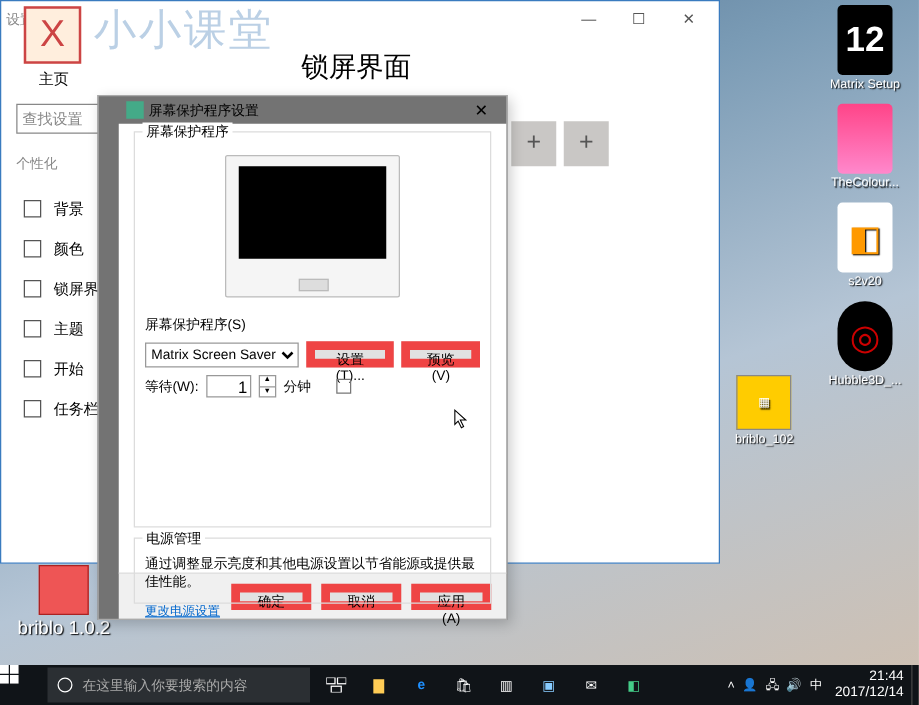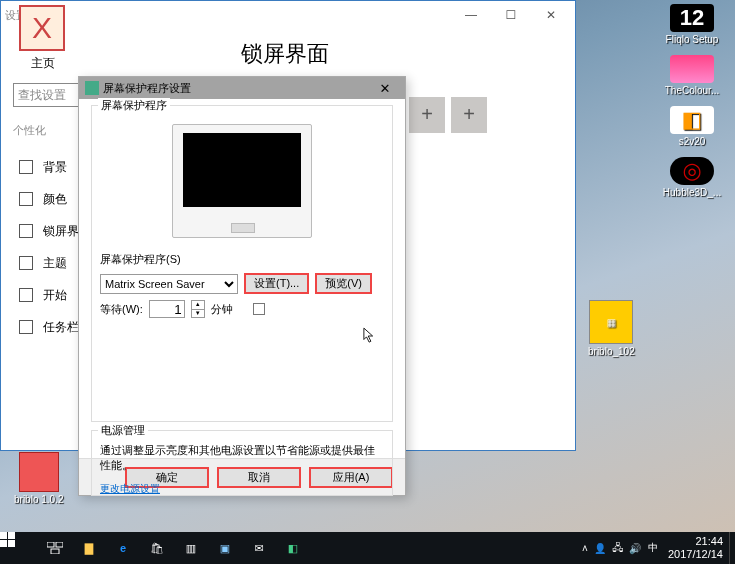--- a/index.html
+++ b/index.html
@@ -1,28 +1,28 @@
 <!DOCTYPE html>
 <html><head>
 <meta charset="utf-8">
 <style>
 html,body{margin:0;padding:0;width:735px;height:564px;overflow:hidden;font-family:"Microsoft YaHei","Segoe UI",sans-serif;font-size:12px;background:linear-gradient(160deg,#4a6b8a 0%,#7a9bb5 30%,#b5c5d5 60%,#d0c0b0 100%);color:#000;}
 *{box-sizing:border-box;}
 
 
 .desktop-icons{position:absolute;right:8px;top:4px;width:70px;}
 .di{text-align:center;color:#fff;font-size:10px;margin-bottom:10px;text-shadow:1px 1px 1px #000;}
-.di .ibox{width:44px;height:28px;margin:0 auto 2px;background:#333;border-radius:4px;display:flex;align-items:center;justify-content:center;font-size:22px;color:#fff;}
+.di .ibox{width:44px;height:56px;margin:0 auto 2px;background:#333;border-radius:4px;display:flex;align-items:center;justify-content:center;font-size:28px;color:#fff;}
 .di.fliqlo .ibox{background:#000;font-weight:bold;}
 .di.colour .ibox{background:linear-gradient(#ff4488,#ff88cc);}
 .di.s2v .ibox{background:#fff;color:#f90;}
 .di.hubble .ibox{background:#000;color:#c00;border-radius:22px;}
 .di2{position:absolute;left:588px;top:300px;text-align:center;color:#fff;font-size:10px;text-shadow:1px 1px 1px #000;}
 .di2 .ibox{width:44px;height:44px;margin:0 auto 2px;background:#fc0;border:1px solid #888;display:flex;align-items:center;justify-content:center;}
-.briblo-icon{position:absolute;left:14px;top:452px;text-align:left;color:#fff;font-size:10px;text-shadow:1px 1px 1px #000;}
+.briblo-icon{position:absolute;left:14px;top:452px;text-align:left;color:#fff;font-size:15px;text-shadow:1px 1px 1px #000;}
 .briblo-icon .ibox{width:40px;height:40px;margin:0 auto 2px;background:#e55;border:1px solid #a22;}
 
 
 .settings-win{position:absolute;left:0;top:0;width:576px;height:451px;background:#fff;border:1px solid #3a7bbf;}
 .settings-head{height:28px;display:flex;align-items:center;padding:0 4px;color:#888;font-size:11px;}
 .settings-head .sp{flex:1;}
 .winbtn{width:40px;height:24px;text-align:center;line-height:24px;color:#555;font-size:12px;cursor:pointer;}
 .logo{position:absolute;left:18px;top:4px;width:46px;height:46px;border:2px solid #c44;display:flex;align-items:center;justify-content:center;color:#c44;font-size:30px;font-weight:100;background:#fed;}
 .bigtext{position:absolute;left:74px;top:0;font-size:34px;color:#bbd0e5;letter-spacing:2px;}
 .home{position:absolute;left:30px;top:54px;font-size:12px;}
@@ -30,60 +30,60 @@
 .search{position:absolute;left:12px;top:82px;width:170px;height:24px;border:1px solid #888;padding:2px 4px;display:flex;align-items:center;color:#888;}
 .search .sicon{margin-left:auto;}
 .section{position:absolute;left:12px;top:122px;font-size:11px;color:#888;}
 .sidebar{position:absolute;left:12px;top:150px;}
 .sitem{display:flex;align-items:center;gap:10px;height:32px;width:160px;padding:0 6px;font-size:12px;}
 .sicon{width:14px;height:14px;border:1px solid #555;display:inline-block;}
 .thumbs{position:absolute;left:408px;top:96px;display:flex;gap:6px;}
 .addbox{width:36px;height:36px;background:#c9c7c5;text-align:center;line-height:34px;font-size:20px;color:#555;}
 
 
-.dlg{position:absolute;left:78px;top:76px;width:328px;height:420px;background:#a3a3a3;border:1px solid #aaa;box-shadow:3px 3px 10px rgba(0,0,0,.2);}
+.dlg{position:absolute;left:78px;top:76px;width:328px;height:420px;background:#737373;border:1px solid #aaa;box-shadow:3px 3px 10px rgba(0,0,0,.2);padding-left:16px;}
 .dlg-title{height:22px;display:flex;align-items:center;padding:0 6px;font-size:11px;}
 .dlg-title .dicon{width:14px;height:14px;background:#4a8;margin-right:4px;}
 .dlg-title .dsp{flex:1;}
 .dlg-x{width:28px;text-align:center;cursor:pointer;font-size:13px;}
 .dlg-body{padding:6px 12px 8px;background:#fff;height:360px;border-bottom:1px solid #ddd;}
 .gbox{border:1px solid #dcdcdc;padding:10px 8px 10px;margin-bottom:8px;position:relative;}
 .gbox .glabel{position:absolute;left:6px;top:-8px;background:#fff;padding:0 3px;font-size:11px;}
 .monitor{width:140px;height:114px;margin:8px auto 4px;border:1px solid #bbb;background:#f5f5f5;border-radius:2px;position:relative;}
 .monitor .screen{position:absolute;left:10px;top:8px;right:10px;height:74px;background:#000;}
 .monitor .stand{position:absolute;left:58px;bottom:4px;width:24px;height:10px;background:#ddd;border:1px solid #bbb;}
 .row{display:flex;align-items:center;gap:6px;font-size:11px;margin:6px 0;}
 select,.btn{font-size:11px;font-family:Liberation Sans, sans-serif;}
 select{width:138px;height:20px;border:1px solid #999;background:#fff;}
-.btn{height:21px;border:2px solid #ef4444;background:#e1e1e1;padding:0 8px;cursor:pointer;}
+.btn{height:21px;border:7px solid #ef4444;background:#e1e1e1;padding:0 8px;cursor:pointer;}
 input[type=text].spin{width:36px;height:18px;text-align:right;border:1px solid #999;padding:0 2px;}
 .chk{width:12px;height:12px;border:1px solid #777;display:inline-block;}
 .link{color:#0066cc;text-decoration:underline;cursor:pointer;font-size:10px;}
 .dlg-foot{height:36px;display:flex;align-items:center;justify-content:flex-end;gap:8px;padding:0 12px;background:#f0f0f0;}
-.dlg-foot .btn{width:84px;}
+.dlg-foot .btn{width:64px;}
 .cursor{position:absolute;width:14px;height:18px;pointer-events:none;}
 
 
 .taskbar{position:absolute;left:0;bottom:0;right:0;height:32px;background:#101418;display:flex;align-items:center;color:#fff;font-size:11px;}
 .tb-start{width:38px;height:32px;text-align:center;line-height:32px;font-size:14px;}
 .tb-search{width:210px;height:28px;background:#2b2f33;display:flex;align-items:center;color:#aaa;margin-right:4px;}
 .tb-search .circ{width:12px;height:12px;border:1.5px solid #fff;border-radius:50%;margin:0 8px;}
 .tb-icon{width:34px;height:32px;display:flex;align-items:center;justify-content:center;color:#fff;}
 .tb-sp{flex:1;}
 .tray{display:flex;align-items:center;gap:6px;margin-right:4px;color:#fff;font-size:10px;}
 .clock{text-align:right;line-height:1.15;padding:0 6px;}
 svg{display:block;}
 </style>
 </head>
 <body>
 
 <div class="desktop-icons">
   <div class="di fliqlo">
       <div class="ibox">12</div>
-      <div>Fliqlo Setup</div>
+      <div>Matrix Setup</div>
     </div>
   <div class="di colour">
       <div class="ibox"></div>
       <div>TheColour...</div>
     </div>
   <div class="di s2v">
       <div class="ibox">◧</div>
       <div>s2v20</div>
     </div>
   <div class="di hubble">
@@ -102,20 +102,21 @@
 
 <div class="settings-win">
   <div class="settings-head">
     <span>设置</span>
     <span class="sp"></span>
     <span class="winbtn">—</span>
     <span class="winbtn">☐</span>
     <span class="winbtn">✕</span>
   </div>
   <div class="logo">X</div>
+  <div class="bigtext">小小课堂</div>
   <div class="home">主页</div>
   <div class="title">锁屏界面</div>
   <div class="search">
     <span>查找设置</span>
     <span class="sicon" style="border:none;">🔍</span>
   </div>
   <div class="section">个性化</div>
   <div class="sidebar">
     <div class="sitem">
         <span class="sicon"></span>
@@ -173,21 +174,21 @@
         <input type="text" class="spin" value="1" style="">
         <span style="display:inline-flex;flex-direction:column;border:1px solid #999;height:18px;">
             <span style="font-size:6px;height:9px;width:12px;text-align:center;border-bottom:1px solid #999;">▲</span>
             <span style="font-size:6px;height:8px;width:12px;text-align:center;">▼</span>
           </span>
         <span>分钟</span>
         <span style="width:8px;"></span>
         <span class="chk"></span>
       </div>
     </div>
-    <div class="gbox" style="height:66px;">
+    <div class="gbox" style="height:53px;">
       <span class="glabel">电源管理</span>
       <div style="font-size:11px;margin:2px 0 8px;">通过调整显示亮度和其他电源设置以节省能源或提供最佳性能。</div>
       <span class="link">更改电源设置</span>
     </div>
   </div>
   <div class="dlg-foot">
     <button class="btn">确定</button>
     <button class="btn">取消</button>
     <button class="btn">应用(A)</button>
   </div>
@@ -199,20 +200,24 @@
 
 <div class="taskbar">
   <div class="tb-start">
     <svg width="15" height="15" viewBox="0 0 15 15">
         <rect x="0" y="0" width="7" height="7" fill="#fff"></rect>
         <rect x="8" y="0" width="7" height="7" fill="#fff"></rect>
         <rect x="0" y="8" width="7" height="7" fill="#fff"></rect>
         <rect x="8" y="8" width="7" height="7" fill="#fff"></rect>
       </svg>
   </div>
+  <div class="tb-search">
+    <span class="circ"></span>
+    <span>在这里输入你要搜索的内容</span>
+  </div>
   <div class="tb-icon">
       <svg width="16" height="12">
         <rect x="0" y="0" width="7" height="5" fill="none" stroke="#fff"></rect>
         <rect x="9" y="0" width="7" height="5" fill="none" stroke="#fff"></rect>
         <rect x="4" y="7" width="8" height="5" fill="none" stroke="#fff"></rect>
       </svg>
     </div>
   <div class="tb-icon">
       <span style="color:#ffcc55;">▇</span>
     </div>

